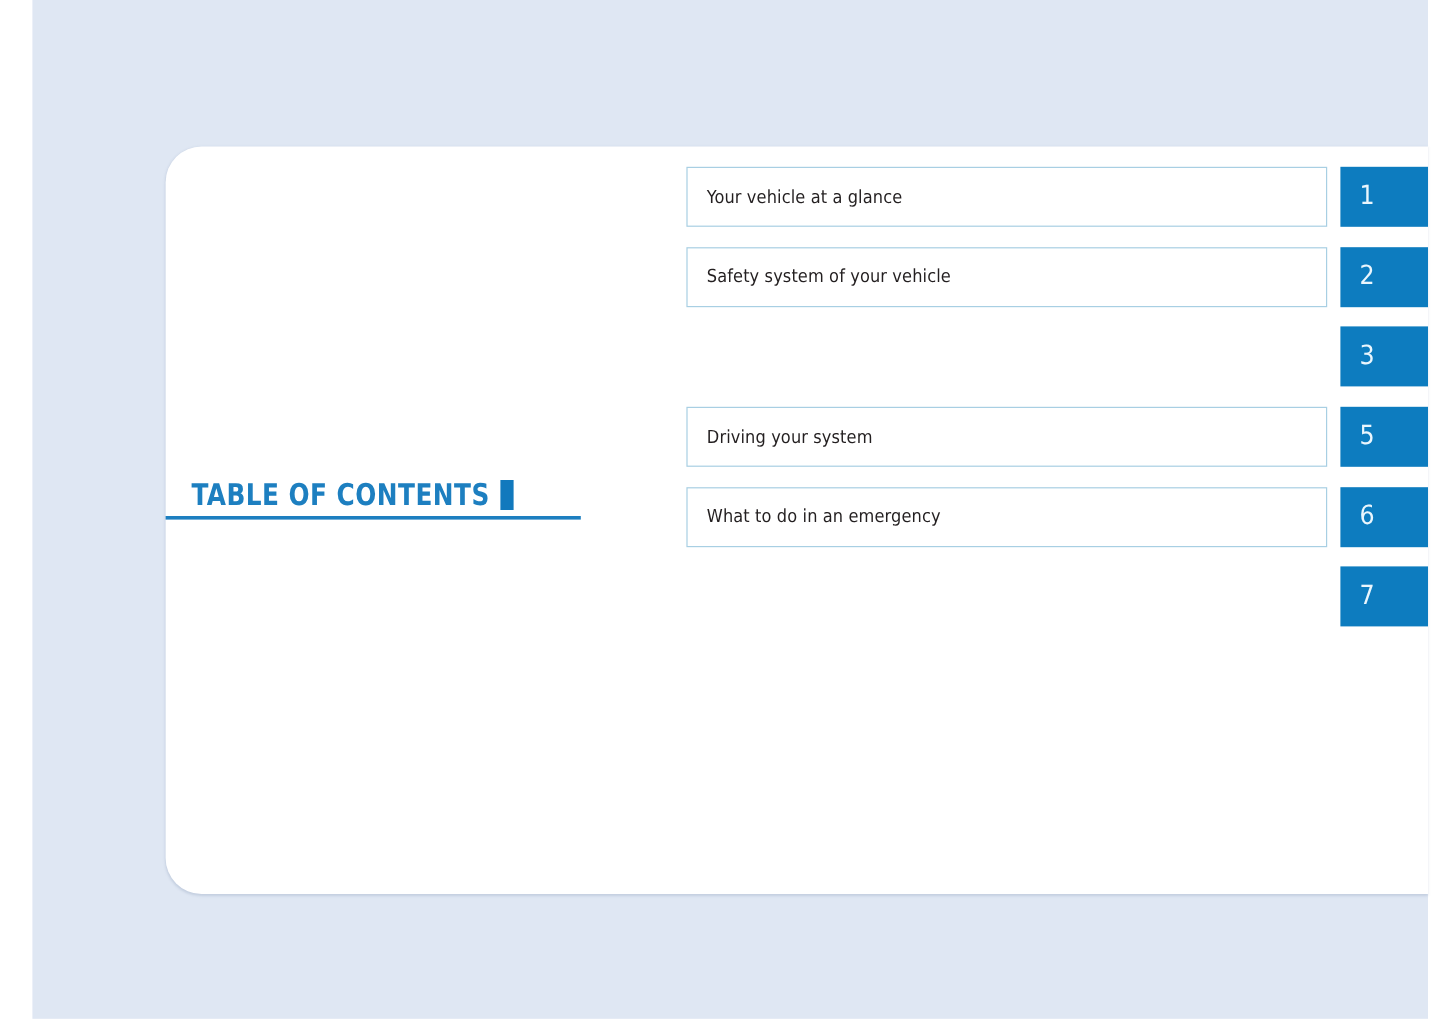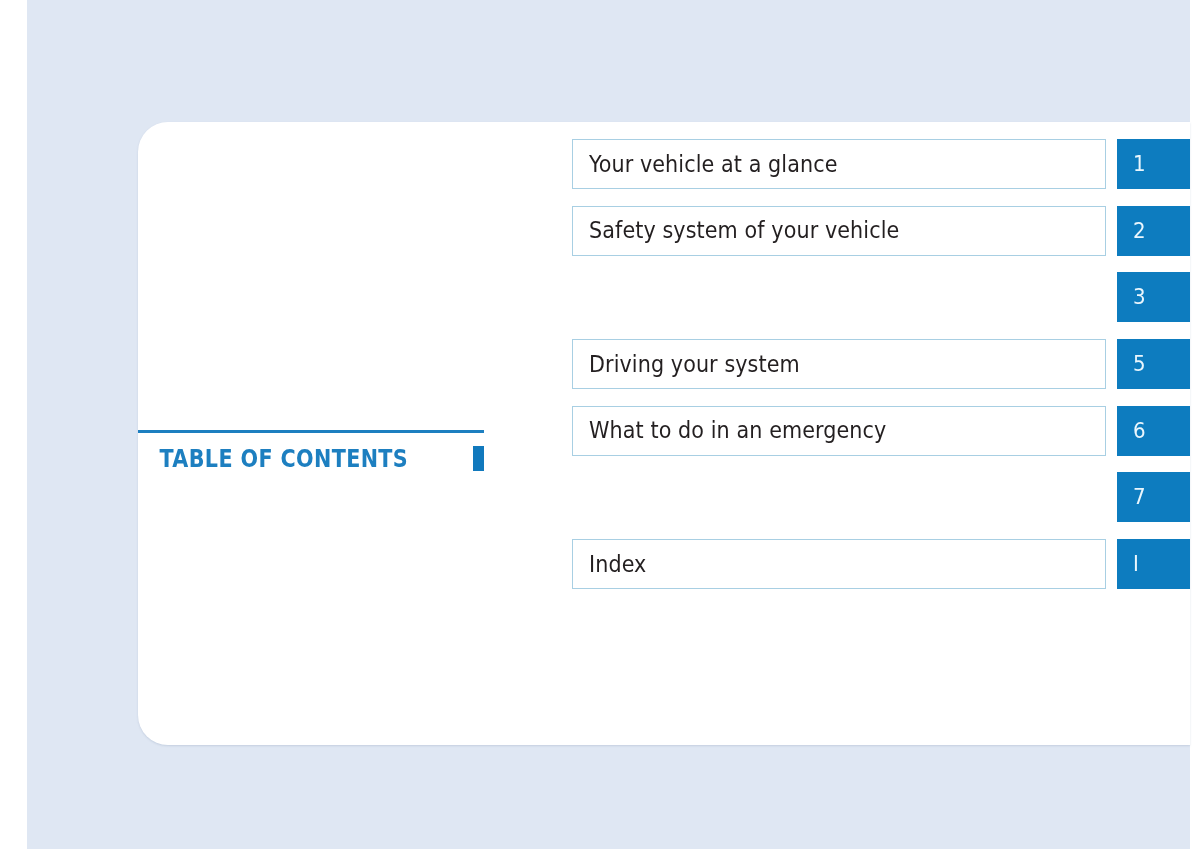--- a/index.html
+++ b/index.html
@@ -41,23 +41,22 @@
   #toc-title-block {
     position: absolute;
     left: 138px;
     top: 396px;
     width: 346px;
     height: 38px;
   }
   #toc-title-row {
     display: flex;
     align-items: center;
-    justify-content: space-between;
+    justify-content: flex-start;
     height: 32px;
-    margin-top: 46px;
   }
   #toc-title-text {
     color: #1d7fc0;
     font-size: 25px;
     font-weight: 600;
     letter-spacing: 0.4px;
     white-space: nowrap;
     line-height: 1;
     font-family: "DejaVu Sans Condensed", "Liberation Sans Narrow", "DejaVu Sans", sans-serif;
     transform: scaleX(0.92);
@@ -97,21 +96,21 @@
     top: 0;
     width: 534px;
     height: 50px;
     box-sizing: border-box;
     border: 1px solid #a8cfe3;
     background: #ffffff;
     display: flex;
     align-items: center;
     padding-left: 16px;
     color: #231f20;
-    font-size: 23px;
+    font-size: 15px;
     line-height: 1;
     font-family: "DejaVu Sans Condensed", "Liberation Sans Narrow", "DejaVu Sans", sans-serif;
     letter-spacing: 0.1px;
     white-space: nowrap;
     overflow: hidden;
   }
   .toc-row-number {
     position: absolute;
     left: 545px;
     top: 0;
@@ -159,17 +158,13 @@
       <div class="toc-row-label">Driving your system</div>
       <div class="toc-row-number">5</div>
     </div>
     <div class="toc-row">
       <div class="toc-row-label">What to do in an emergency</div>
       <div class="toc-row-number">6</div>
     </div>
     <div class="toc-row">
       <div class="toc-row-number">7</div>
     </div>
-    <div class="toc-row">
-      <div class="toc-row-label">Index</div>
-      <div class="toc-row-number">I</div>
-    </div>
   </div>
 
 </body></html>

